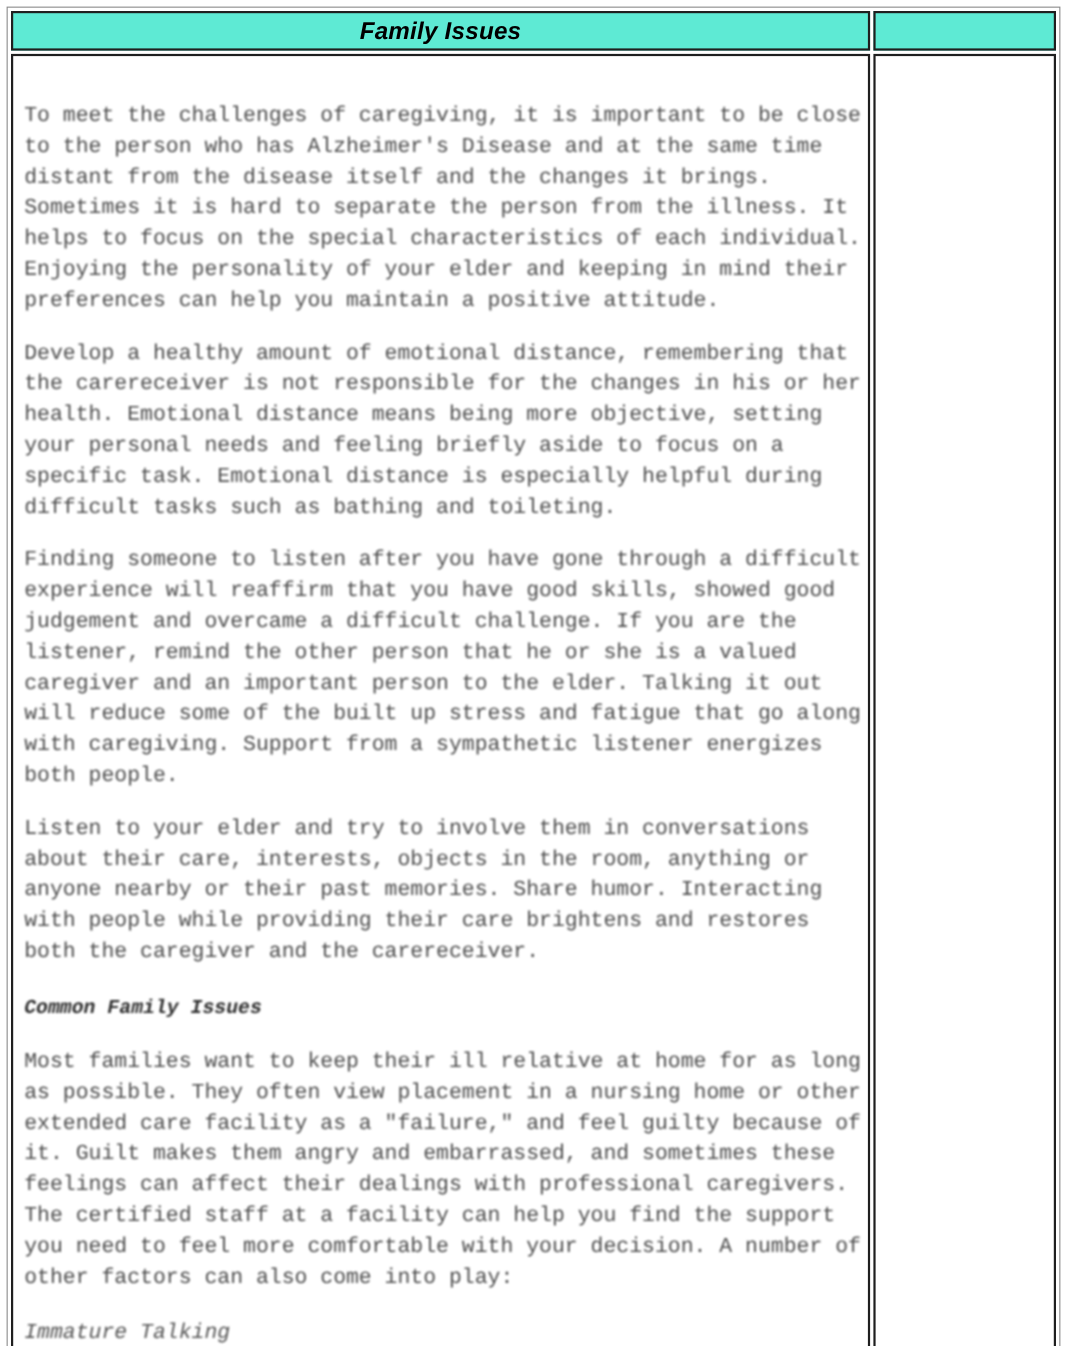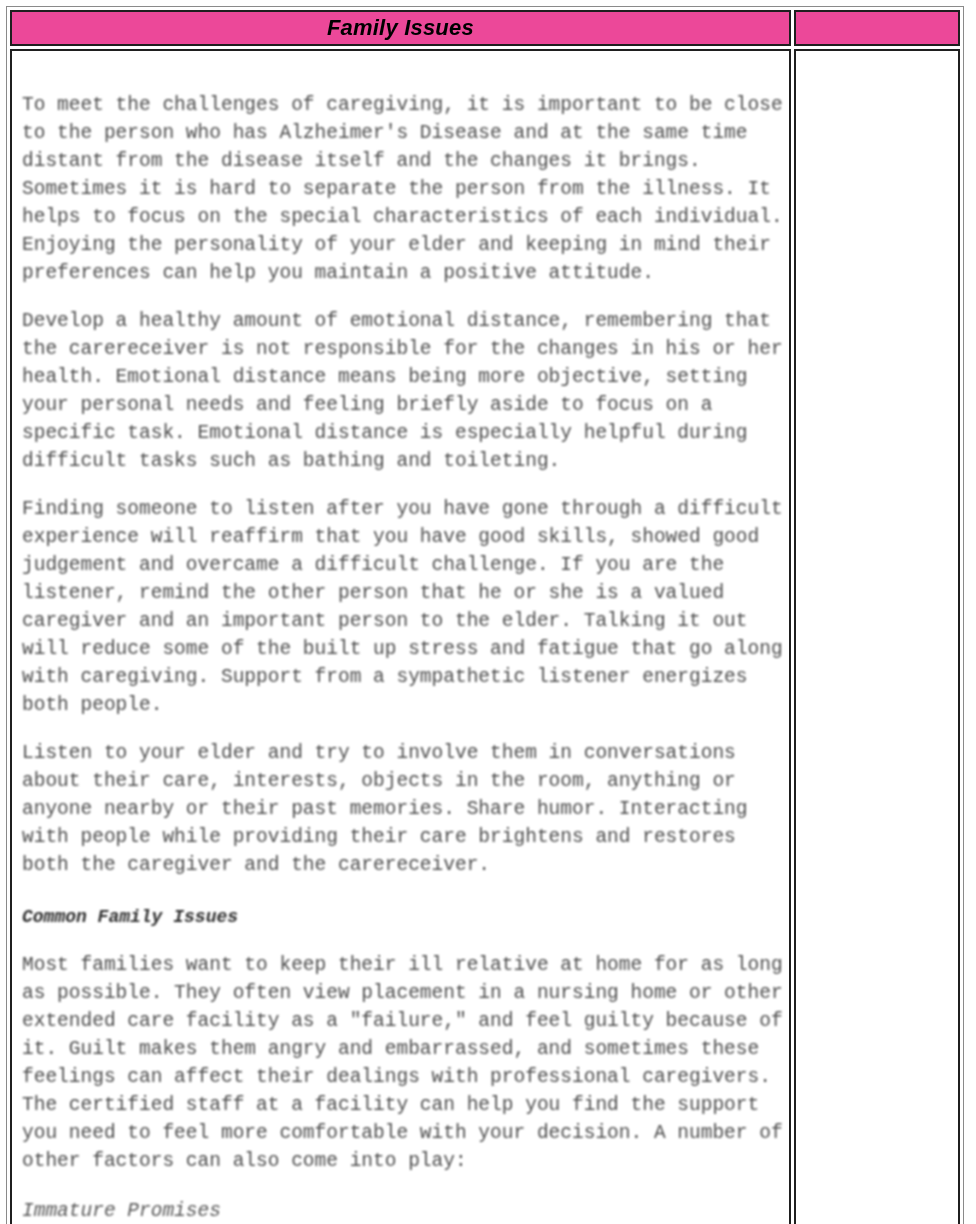--- a/index.html
+++ b/index.html
@@ -24,21 +24,21 @@
   td {
     border: 2px solid #1f1f1f;
     background: #ffffff;
     vertical-align: top;
     padding: 0;
   }
   col.main-col { width: 780px; }
   col.side-col { width: 166px; }
 
   td.header-cell {
-    background: #ec4899;
+    background: #5eead4;
     height: 32px;
     vertical-align: middle;
   }
   .doc-title {
     text-align: center;
     font-weight: bold;
     font-style: italic;
     font-size: 22px;
     color: #000000;
     letter-spacing: 0.2px;
@@ -96,21 +96,21 @@
     </tr>
     <tr>
       <td class="body-cell">
         <div class="content">
           <p>To meet the challenges of caregiving, it is important to be close to the person who has Alzheimer's Disease and at the same time distant from the disease itself and the changes it brings. Sometimes it is hard to separate the person from the illness. It helps to focus on the special characteristics of each individual. Enjoying the personality of your elder and keeping in mind their preferences can help you maintain a positive attitude.</p>
           <p>Develop a healthy amount of emotional distance, remembering that the carereceiver is not responsible for the changes in his or her health. Emotional distance means being more objective, setting your personal needs and feeling briefly aside to focus on a specific task. Emotional distance is especially helpful during difficult tasks such as bathing and toileting.</p>
           <p>Finding someone to listen after you have gone through a difficult experience will reaffirm that you have good skills, showed good judgement and overcame a difficult challenge. If you are the listener, remind the other person that he or she is a valued caregiver and an important person to the elder. Talking it out will reduce some of the built up stress and fatigue that go along with caregiving. Support from a sympathetic listener energizes both people.</p>
           <p>Listen to your elder and try to involve them in conversations about their care, interests, objects in the room, anything or anyone nearby or their past memories. Share humor. Interacting with people while providing their care brightens and restores both the caregiver and the carereceiver.</p>
           <div class="section-heading">Common Family Issues</div>
           <p>Most families want to keep their ill relative at home for as long as possible. They often view placement in a nursing home or other extended care facility as a "failure," and feel guilty because of it. Guilt makes them angry and embarrassed, and sometimes these feelings can affect their dealings with professional caregivers. The certified staff at a facility can help you find the support you need to feel more comfortable with your decision. A number of other factors can also come into play:</p>
-          <div class="sub-heading">Immature Promises</div>
+          <div class="sub-heading">Immature Talking</div>
         </div>
       </td>
       <td class="body-cell side-body">
         <div></div>
       </td>
     </tr>
   </tbody>
     </table>
 </div>
 

